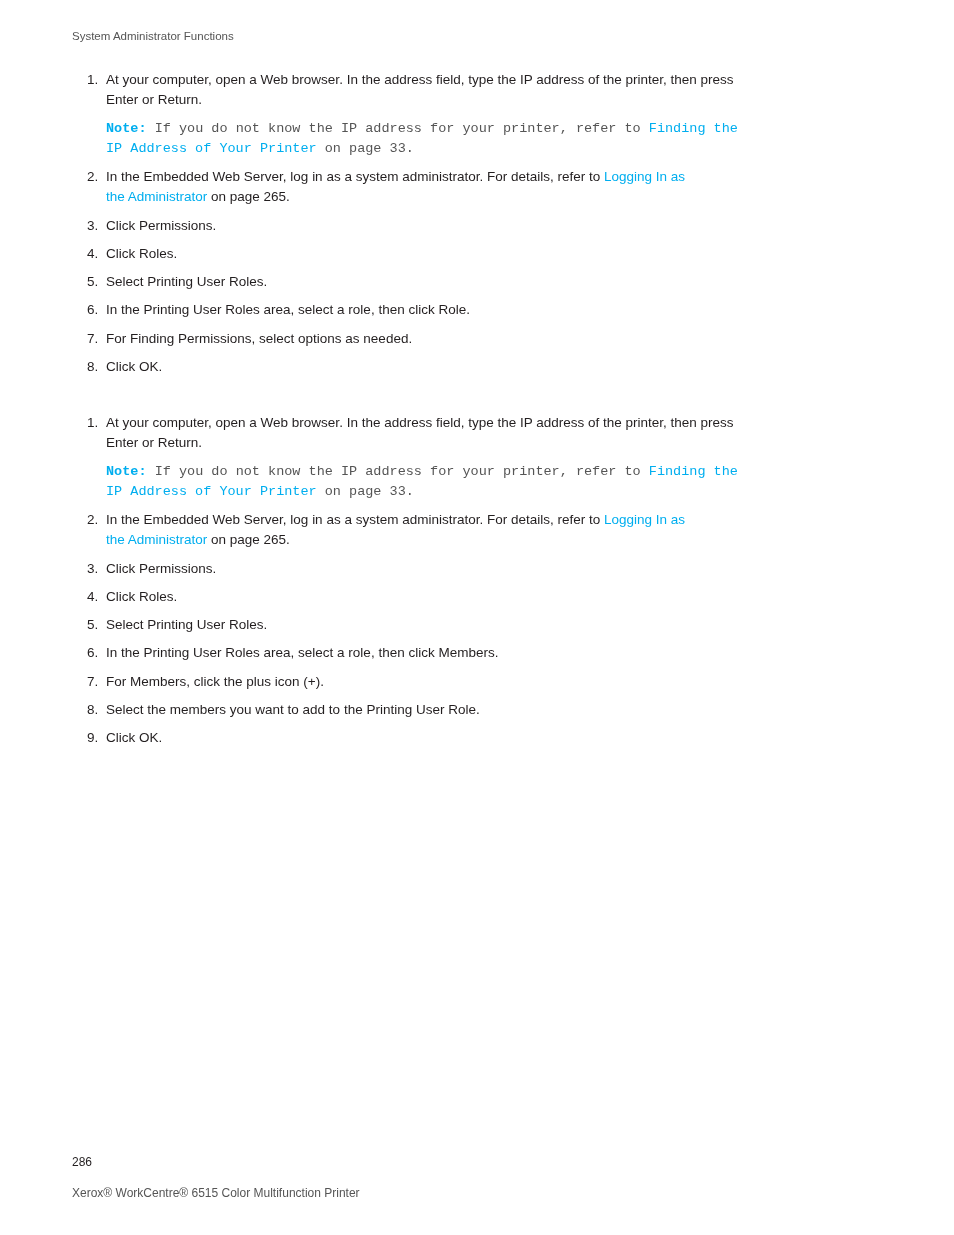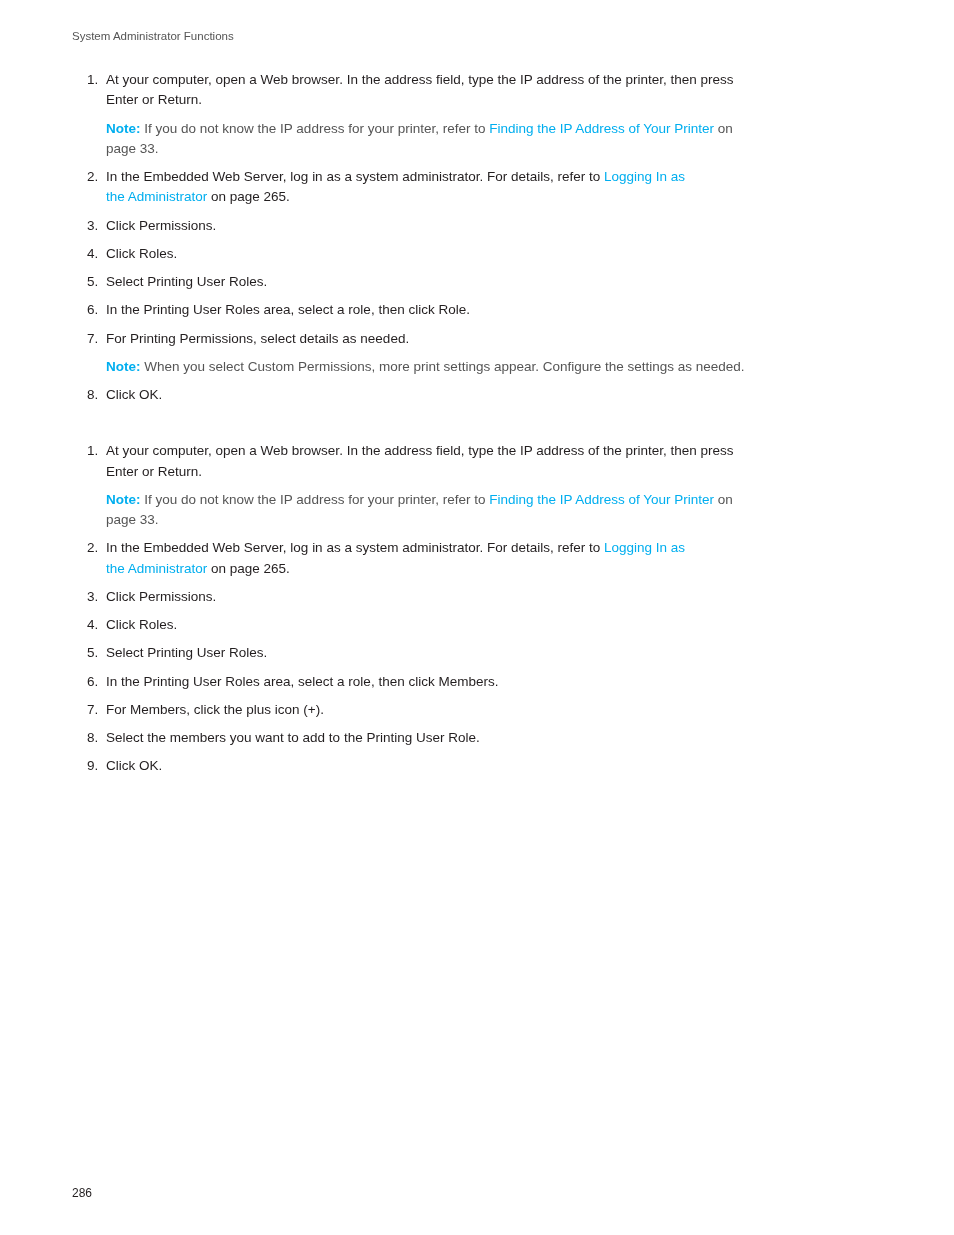--- a/index.html
+++ b/index.html
@@ -52,20 +52,21 @@
       margin-bottom: 8px;
       line-height: 1.5;
       padding-left: 4px;
     }
 
     .note-block {
       margin: 8px 0 8px 0;
       color: #555;
       font-size: 13.5px;
       line-height: 1.5;
+      font-family: Liberation Mono, monospace;
     }
 
     .note-label {
       color: #00aeef;
       font-weight: bold;
     }
 
     .link {
       color: #00aeef;
       text-decoration: none;
@@ -86,23 +87,23 @@
 
     .footer .page-num {
       font-size: 12px;
       color: #231f20;
       font-weight: normal;
       margin-right: 10px;
     }
 
     .footer-content {
       display: flex;
-      flex-direction: row;
+      flex-direction: column;
       align-items: flex-start;
-      gap: 27px;
+      gap: 12px;
     }
 
     .footer-text {
       font-size: 12px;
       color: #555;
     }
   </style>
 </head>
 <body>
 
@@ -136,25 +137,21 @@
 
       <li>
         <span>Select <strong>Printing User Roles</strong>.</span>
       </li>
 
       <li>
         <span>In the Printing User Roles area, select a role, then click <strong>Role</strong>.</span>
       </li>
 
       <li>
-        <span>For Printing Permissions, select details as needed.</span>
-        <div class="note-block">
-          <span class="note-label">Note:</span>
-          <span> When you select Custom Permissions, more print settings appear. Configure the settings as needed.</span>
-        </div>
+        <span>For Finding Permissions, select options as needed.</span>
       </li>
 
       <li>
         <span>Click <strong>OK</strong>.</span>
       </li>
     </ol>
   </div>
 
   <div class="section">
 
@@ -199,17 +196,18 @@
       <li>
         <span>Click <strong>OK</strong>.</span>
       </li>
     </ol>
   </div>
 
   <div class="footer">
     <div class="footer-content">
       <span class="page-num">286</span>
       <div>
+        <div class="footer-text">Xerox® WorkCentre® 6515 Color Multifunction Printer</div>
       </div>
     </div>
   </div>
 
 </div>
 
 </body></html>

